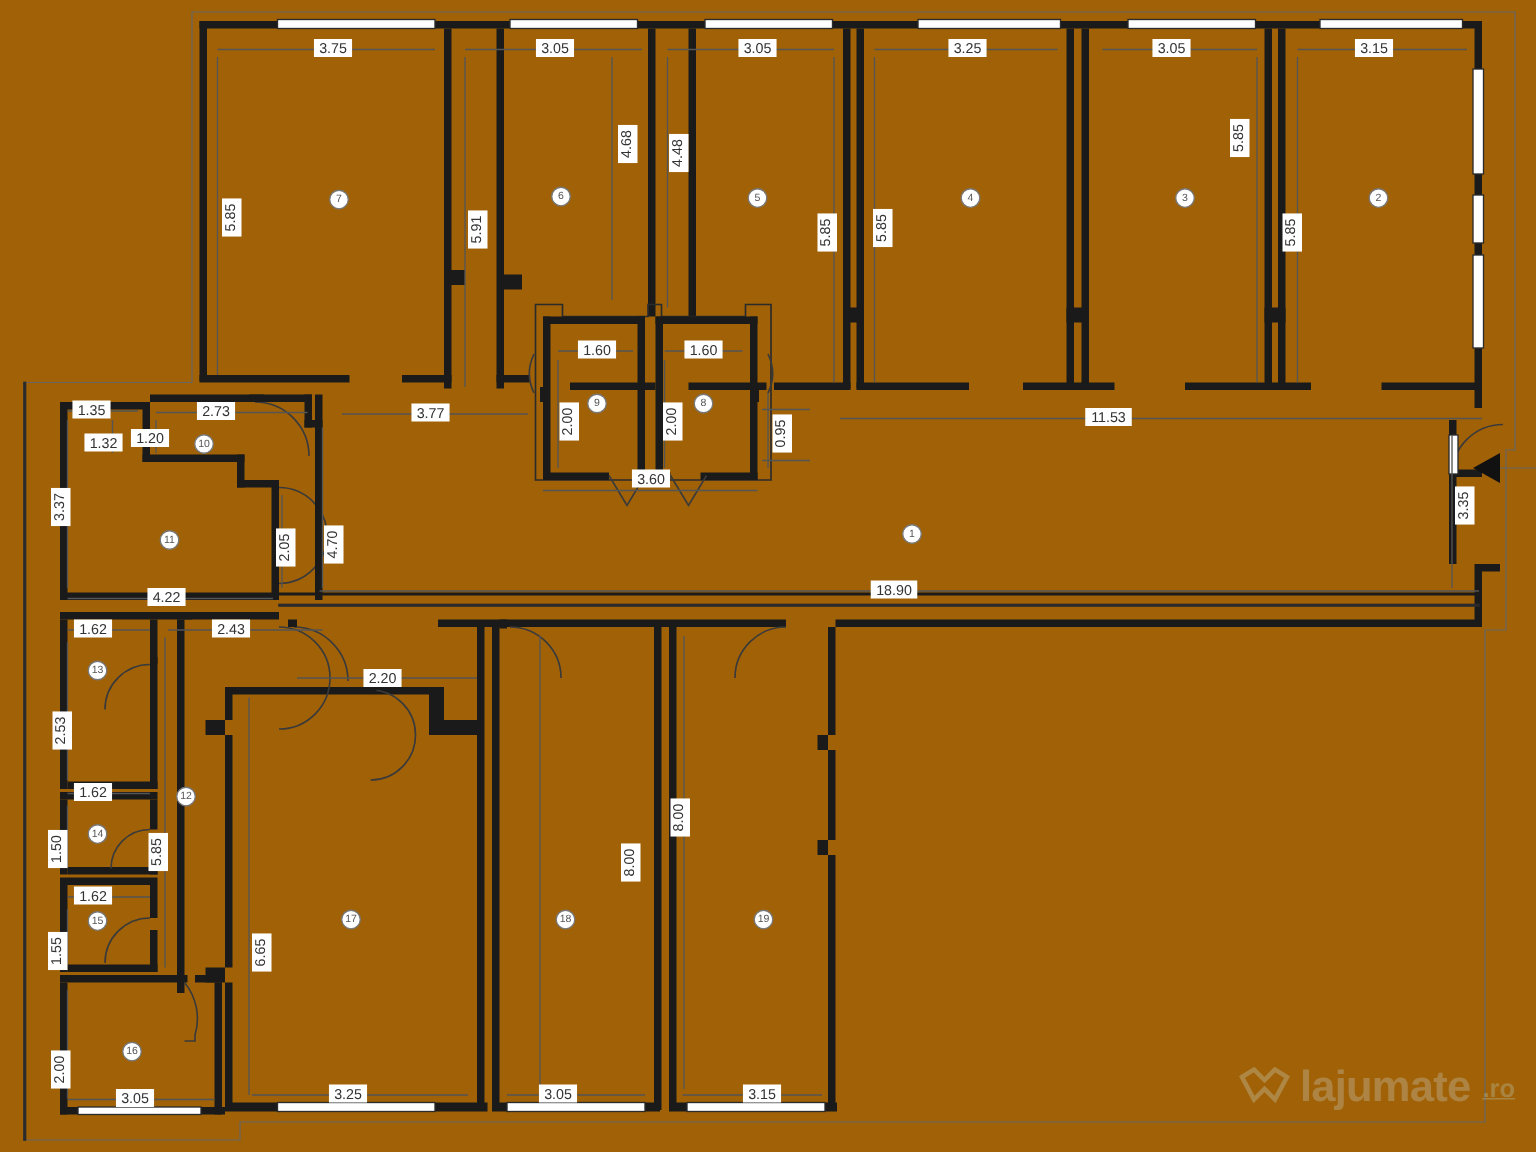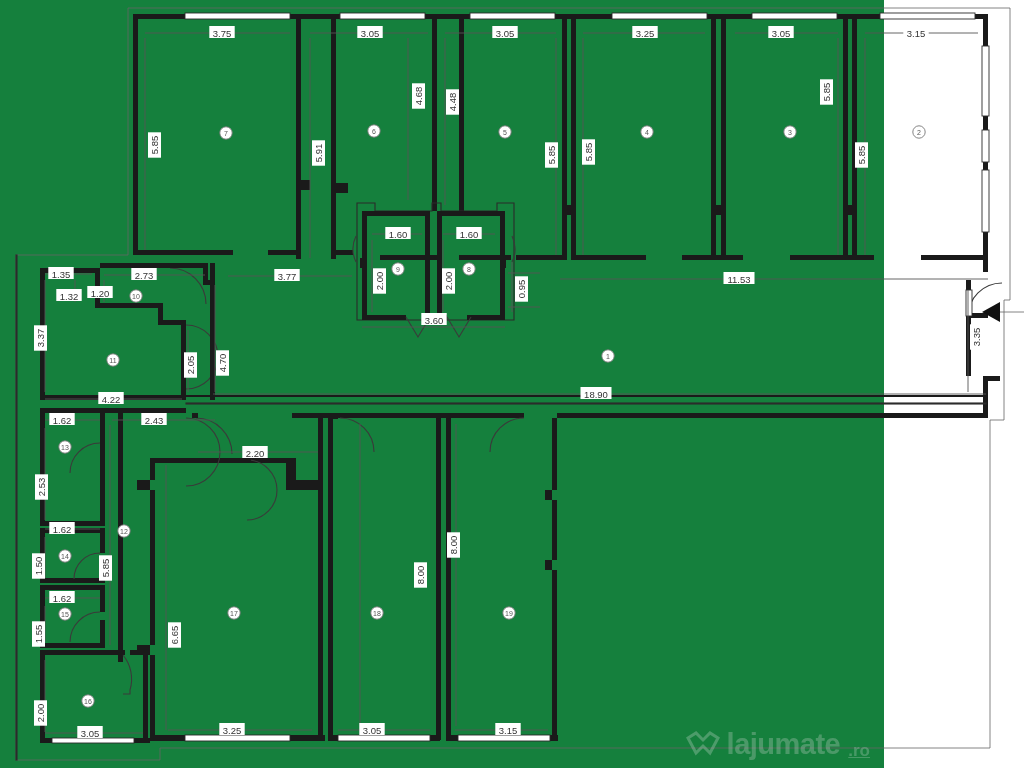--- a/index.html
+++ b/index.html
@@ -1,31 +1,31 @@
 <!DOCTYPE html>
 <html><head>
 <meta charset="utf-8">
 <style>
   html,body{margin:0;padding:0;background:#ffffff;}
   body{width:1024px;height:768px;overflow:hidden;
        font-family:"Liberation Sans", sans-serif;}
-  #stage{position:relative;width:884px;height:768px;background:#15803d;}
+  #stage{position:relative;width:1024px;height:768px;background:#a16207;}
   svg{display:block;}
   .wall{fill:#1a1a1a;}
   .thinwall{fill:none;stroke:#2b2b2b;stroke-width:1.1;}
   .dimline{stroke:#555;stroke-width:0.9;fill:none;}
   .ext{stroke:#666;stroke-width:0.8;fill:none;}
   .door{fill:none;stroke:#3a3a3a;stroke-width:1.1;}
   .dimtext{font-family:"Liberation Sans",sans-serif;font-size:9.5px;fill:#333;}
   .roomnum{font-family:"Liberation Sans",sans-serif;font-size:7px;fill:#555;
            text-anchor:middle;dominant-baseline:central;}
   .roomcirc{fill:#fff;stroke:#777;stroke-width:0.9;}
   .win{fill:#fff;stroke:#2b2b2b;stroke-width:0.9;}
   .arrowmark{fill:#111;}
-  #wm{position:absolute;right:14px;bottom:7px;display:flex;align-items:flex-end;
+  #wm{position:absolute;right:14px;bottom:26px;display:flex;align-items:center;
       gap:7px;opacity:0.30;pointer-events:none;}
   #wm .wmtext{font-family:"Liberation Sans",sans-serif;font-size:29px;
        font-weight:bold;color:#c9d4cd;letter-spacing:-0.5px;}
   #wm .wmro{color:#bcd4c6;font-size:17px;font-weight:bold;margin-left:1px;text-decoration:underline;}
 </style>
 </head>
 <body>
 
 <div id="stage">
 

